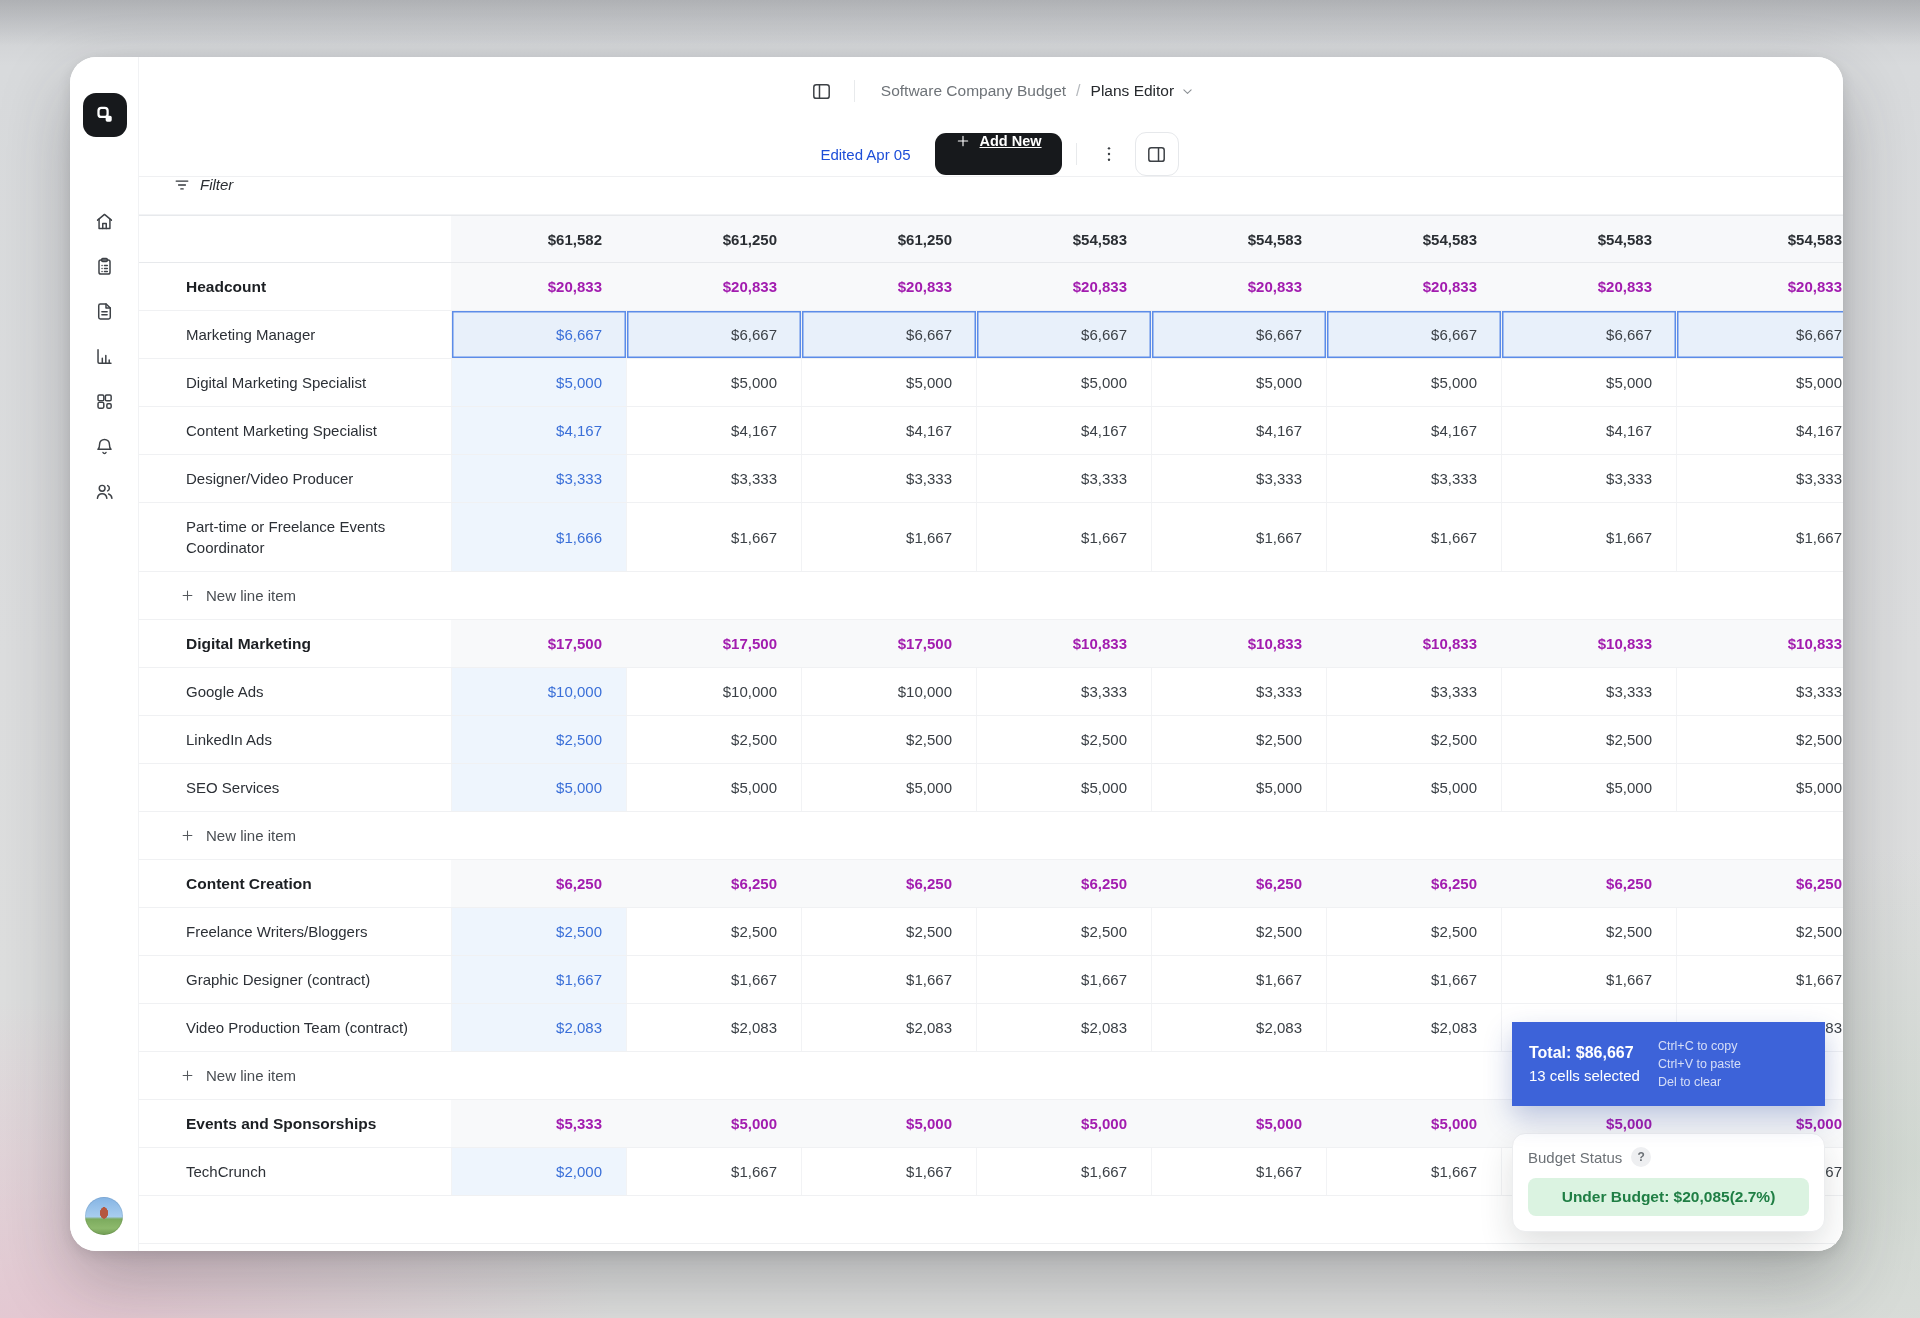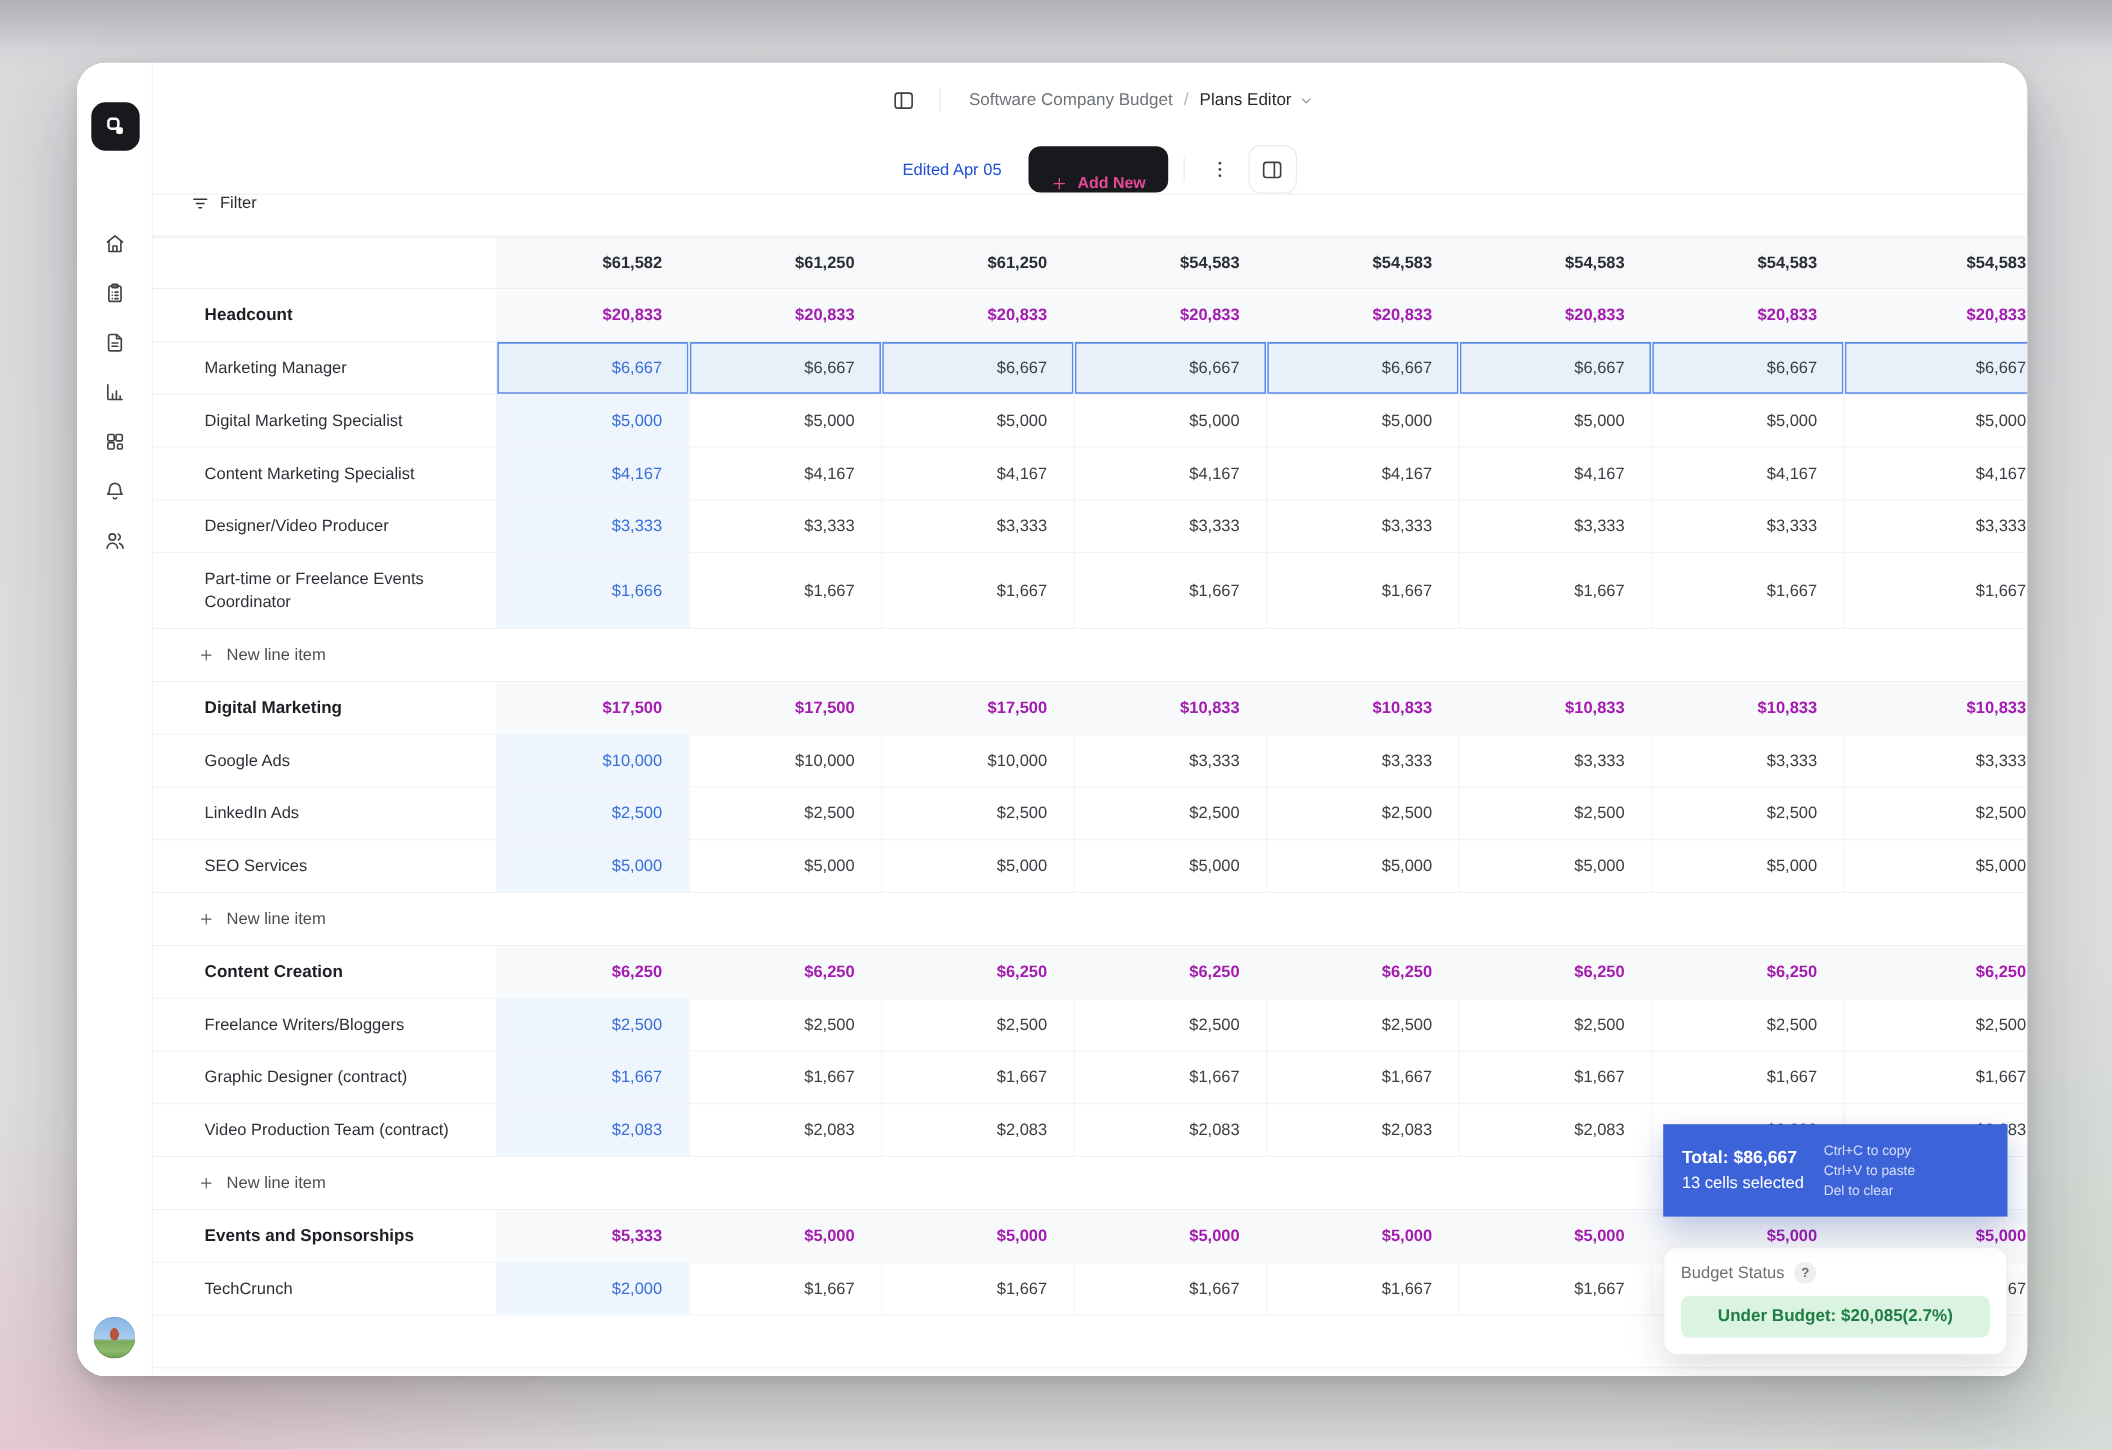--- a/index.html
+++ b/index.html
@@ -41,31 +41,31 @@
   .tb-left, .tb-right { display:flex; align-items:center; }
   .icon-btn { display:flex; align-items:center; justify-content:center; width:36px; height:36px;
     color:#3c4045; cursor:pointer; border-radius:9px; }
   .v-div { width:1px; height:22px; background:#E8EAEC; margin:0 14px; }
   .crumbs { display:flex; align-items:center; gap:10px; margin-left:12px; font-size:15.5px; }
   .crumb-parent { color:#6e7378; }
   .crumb-sep { color:#b6babe; font-size:16px; }
   .crumb-current { color:#26292d; font-weight:500; display:flex; align-items:center; gap:6px; }
   .crumb-current .chev { color:#8a8f94; display:flex; }
   .edited { color:#1d4ed8; font-size:15px; margin-right:24px; }
-  .add-new { display:flex; align-items:flex-end; gap:9px; background:#17191c; color:#ec4899;
+  .add-new { display:flex; align-items:flex-start; gap:9px; background:#17191c; color:#ffffff;
     border:none; font-family:inherit; font-size:14.5px; font-weight:600; height:42px;
-    padding:0 20px; border-radius:11px; cursor:pointer; }
+    padding:0 20px; border-radius:11px; cursor:pointer;text-decoration:underline; }
   .panel-right-btn { width:44px; height:44px; border:1px solid #E6E8EB; border-radius:11px;
     background:#fff; display:flex; align-items:center; justify-content:center; color:#3c4045; cursor:pointer; }
   .kebab { color:#3c4045; }
 
   
   .content { position:absolute; left:69px; right:0; top:98px; bottom:0; overflow:hidden; background:#fff; }
   .filterbar { height:60px; display:flex; align-items:center; padding-left:34px;
-    border-bottom:1px solid #F2F3F5; }
+    border-bottom:1px solid #F2F3F5;font-style:italic; }
   .filter-btn { display:flex; align-items:center; gap:9px; font-size:15px; font-weight:500;
     color:#2b2f33; cursor:pointer; }
   .filter-btn .ic { display:flex; color:#33373c; }
 
   .tbl { width:1712px; }
   .row { display:flex; width:1712px; min-height:48px; border-bottom:1px solid #F0F1F3;
     align-items:stretch; background:#fff; }
   .lbl { width:312px; flex:none; align-self:center; padding:13px 40px 13px 47px; position:relative;
     font-size:15px; line-height:21px; color:#2c3036; }
   .cell { width:175px; flex:none; display:flex; align-items:center; justify-content:flex-end;

